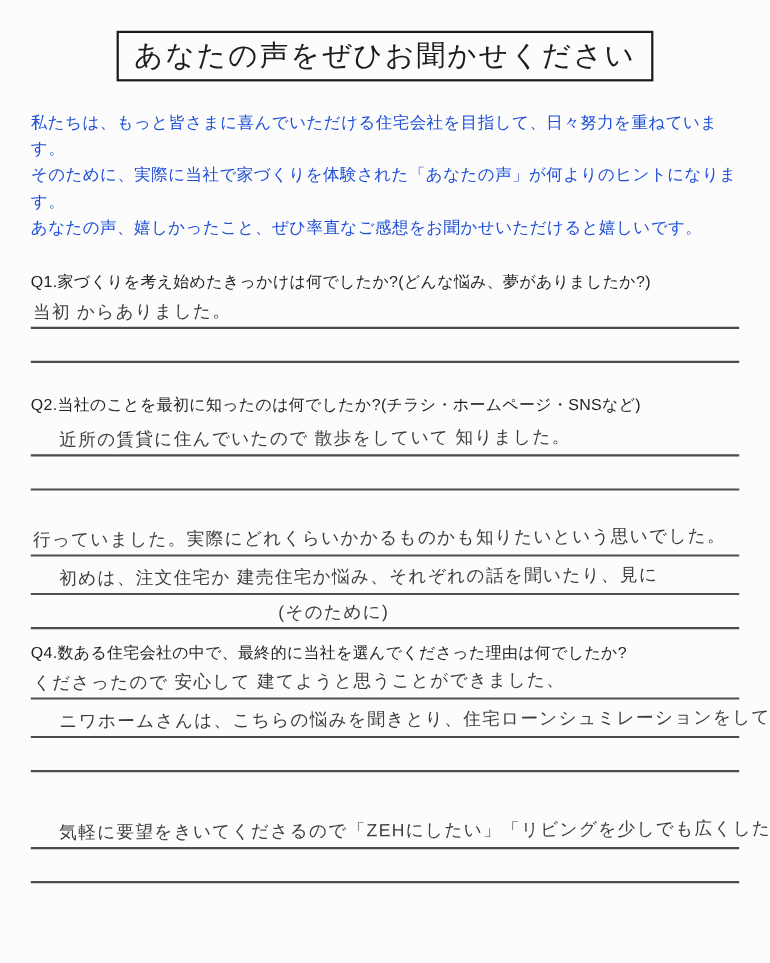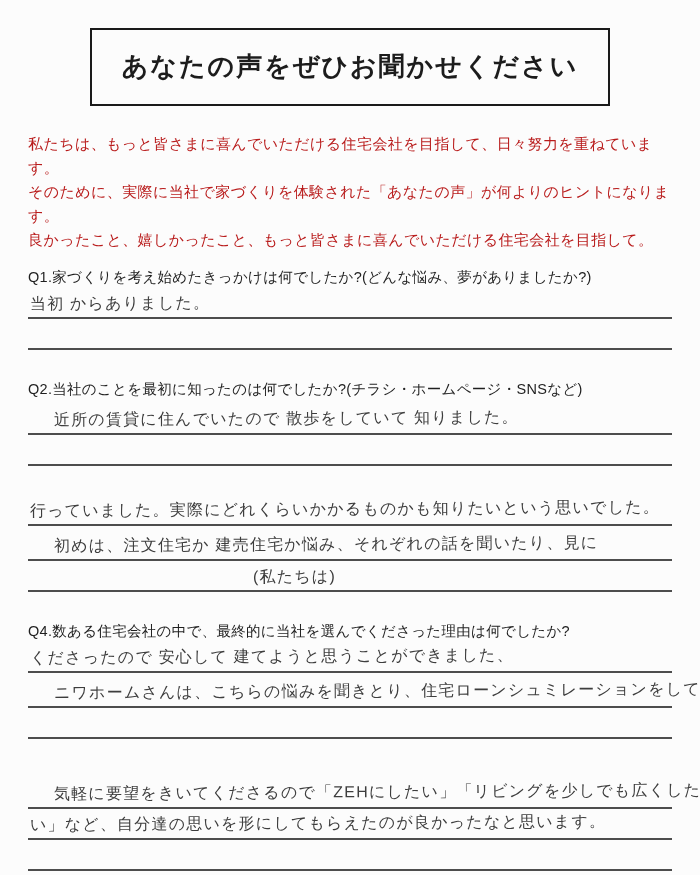--- a/index.html
+++ b/index.html
@@ -19,42 +19,42 @@
   }
   
   .title-box {
     width: fit-content;
     margin: 28px auto 0;
     border: 2px solid #1a1a1a;
     padding: 3px 14px 5px;
     background: #fcfcfc;
   }
   .title-box h1 {
-    margin: 16px;
+    margin: 0;
     font-size: 26px;
-    font-weight: bold;
+    font-weight: normal;
     letter-spacing: 2px;
     line-height: 34px;
     white-space: nowrap;
   }
   
   .intro {
     margin: 26px 28px 0;
     font-size: 15px;
     line-height: 24px;
     letter-spacing: 0.4px;
-    color: #b91c1c;
+    color: #1d4ed8;
   }
   
   .qa {
     margin: 29px 28px 0;
   }
-  .qa.first { margin-top: 15px; }
+  .qa.first { margin-top: 27px; }
   .qa.q3 { margin-top: 29px; }
-  .qa.q4 { margin-top: 29px; }
+  .qa.q4 { margin-top: 12px; }
   .qa.q5 { margin-top: 35px; }
   .question {
     margin: 0;
     font-size: 14.5px;
     line-height: 21px;
     letter-spacing: 0.3px;
     color: #1f1f1f;
   }
   .line {
     position: relative;
@@ -82,21 +82,21 @@
 
 <div class="page">
 
   <div class="title-box">
     <h1>あなたの声をぜひお聞かせください</h1>
   </div>
 
   <p class="intro">
     <span>私たちは、もっと皆さまに喜んでいただける住宅会社を目指して、日々努力を重ねています。</span><br>
     <span>そのために、実際に当社で家づくりを体験された「あなたの声」が何よりのヒントになります。</span><br>
-    <span>良かったこと、嬉しかったこと、もっと皆さまに喜んでいただける住宅会社を目指して。</span>
+    <span>あなたの声、嬉しかったこと、ぜひ率直なご感想をお聞かせいただけると嬉しいです。</span>
   </p>
 
   <section class="qa first">
     <p class="question">Q1.家づくりを考え始めたきっかけは何でしたか?(どんな悩み、夢がありましたか?)</p>
     <div class="line">
       <span class="hw">当初 からありました。</span>
     </div>
     <div class="line">
       <span class="hw"></span>
     </div>
@@ -113,21 +113,21 @@
   </section>
 
   <section class="qa q3">
     <div class="line">
       <span class="hw">行っていました。実際にどれくらいかかるものかも知りたいという思いでした。</span>
     </div>
     <div class="line tall">
       <span class="hw indent">初めは、注文住宅か 建売住宅か悩み、それぞれの話を聞いたり、見に</span>
     </div>
     <div class="line">
-      <span class="hw center">(私たちは)</span>
+      <span class="hw center">(そのために)</span>
     </div>
   </section>
 
   <section class="qa q4">
     <p class="question">Q4.数ある住宅会社の中で、最終的に当社を選んでくださった理由は何でしたか?</p>
     <div class="line">
       <span class="hw">くださったので 安心して 建てようと思うことができました、</span>
     </div>
     <div class="line tall">
       <span class="hw indent">ニワホームさんは、こちらの悩みを聞きとり、住宅ローンシュミレーションをして</span>
@@ -135,20 +135,17 @@
     <div class="line">
       <span class="hw"></span>
     </div>
   </section>
 
   <section class="qa q5">
     <div class="line tall">
       <span class="hw indent">気軽に要望をきいてくださるので「ZEHにしたい」「リビングを少しでも広くした</span>
     </div>
     <div class="line">
-      <span class="hw">い」など、自分達の思いを形にしてもらえたのが良かったなと思います。</span>
-    </div>
-    <div class="line">
       <span class="hw"></span>
     </div>
   </section>
 
 </div>
 
 </body></html>

